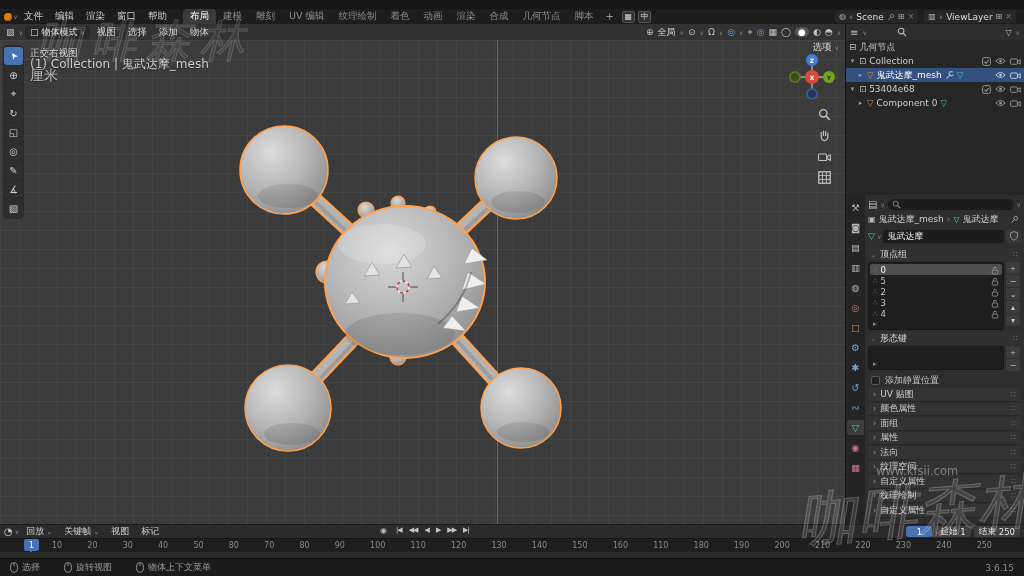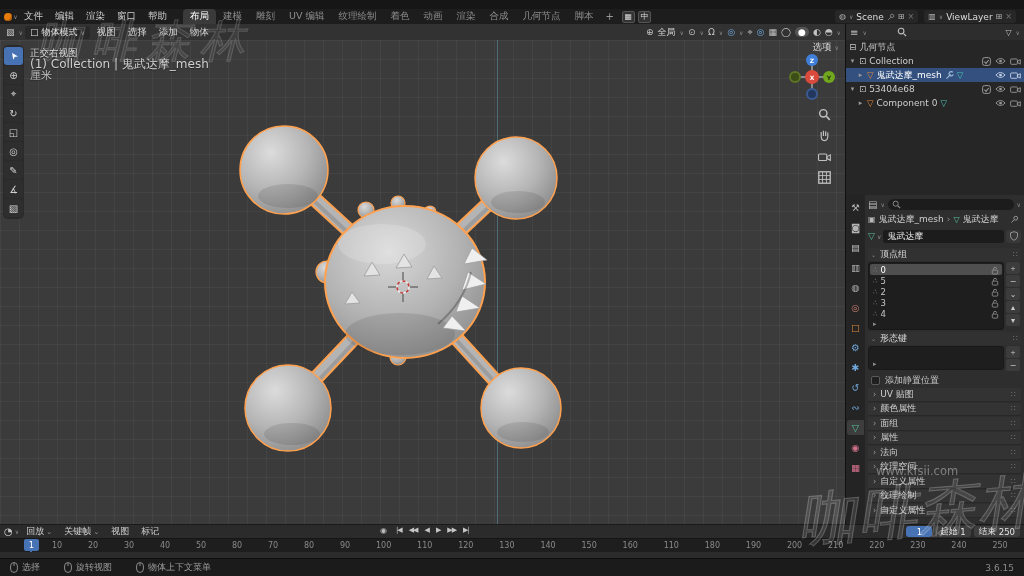--- a/index.html
+++ b/index.html
@@ -42,21 +42,21 @@
   .shadepill{background:#555;border-radius:7px;padding:0 3px;color:#fff}
 
   
   #canvas{left:0;top:40px;width:845px;height:484px;background:var(--viewport-bg,#3b3b3b);
     background-image:linear-gradient(rgba(255,255,255,0.042) 1px,transparent 1px),linear-gradient(90deg,rgba(255,255,255,0.042) 1px,transparent 1px);
     background-size:19px 19px;overflow:hidden}
   #axis-z{position:absolute;left:497px;top:0;width:1px;height:100%;background:rgba(95,150,165,0.55)}
   #vp-overlay-text{position:absolute;left:30px;top:7px;line-height:11.5px;text-shadow:0 1px 1px rgba(0,0,0,0.4)}
   #vp-overlay-text .l1{font-size:9.5px;color:#dedede}
   #vp-overlay-text .l2{font-size:12px;color:#cfcfcf}
-  #vp-overlay-text .l3{font-size:11px;color:#bdbdbd}
+  #vp-overlay-text .l3{font-size:14px;color:#bdbdbd}
   #options-btn{position:absolute;right:6px;top:1px;font-size:9.5px;color:#dcdcdc;display:flex;gap:3px;align-items:center}
 
   
   #toolbar{position:absolute;left:3px;top:5px;width:21px;display:flex;flex-direction:column;gap:1px;background:rgba(40,40,40,0.85);border-radius:5px;padding:2px 1px}
   .tool{width:19px;height:18px;border-radius:3px;display:flex;align-items:center;justify-content:center;font-size:10px;color:#cdcdcd;background:#2e2e2e}
   .tool.on{background:var(--accent,#4772b3);color:#fff}
   .tool .rot{display:inline-block;transform:rotate(-125deg);font-size:9px}
 
   
   #gizmo{position:absolute;right:10px;top:14px;width:46px;height:46px}
@@ -122,21 +122,21 @@
   #timeline-header .menu.haschev::after{content:" ⌄";font-size:7px;color:#999}
   #transport{position:absolute;left:380px;top:525px;display:flex;gap:3px;align-items:center}
   #transport .tb{font-size:7px;color:#c5c5c5;letter-spacing:-1px;padding:1px 2px}
   #transport .rec{font-size:8px;color:#bbb;margin-right:4px}
   .tl-fields{margin-left:auto;display:flex;gap:3px;align-items:center}
   .ffield{height:11px;border-radius:3px;background:#3f3f3f;display:flex;align-items:center;padding:0 5px;font-size:8.5px;color:#e5e5e5;gap:3px}
   .ffield.cur{background:var(--accent,#4772b3);color:#fff;min-width:26px;justify-content:center}
   #ruler{left:0;top:538px;width:1024px;height:14px;background:#1e1e1e;border-top:1px solid #151515}
   #playhead{position:absolute;left:24px;top:0;width:15px;height:12px;background:var(--accent,#4772b3);border-radius:2px;color:#fff;font-size:8.5px;display:flex;align-items:center;justify-content:center}
   #playhead::after{content:"";position:absolute;left:6px;top:12px;width:2px;height:8px;background:var(--accent,#4772b3)}
-  #ruler-labels{position:absolute;left:52px;right:16px;top:2px;display:flex;justify-content:space-between}
+  #ruler-labels{position:absolute;left:52px;right:32px;top:2px;display:flex;justify-content:space-between}
   #ruler-labels span{font-size:8px;color:#8a8a8a}
   #tl-strip{left:0;top:552px;width:1024px;height:6px;background:#2b2b2b}
 
   
   #statusbar{left:0;top:558px;width:1024px;height:18px;background:#1b1b1b;border-top:1px solid #0d0d0d;display:flex;align-items:center;padding:0 10px;gap:24px}
   .hint{display:flex;align-items:center;gap:4px;font-size:9px;color:#9a9a9a}
   #version{margin-left:auto;font-size:9px;color:#8a8a8a}
 </style>
 </head>
 <body>

